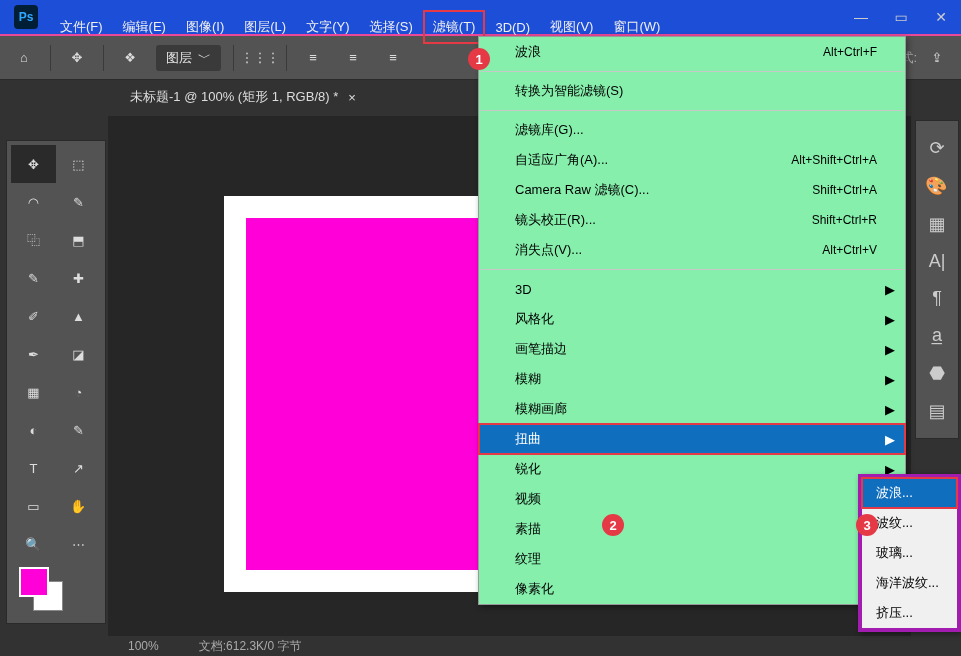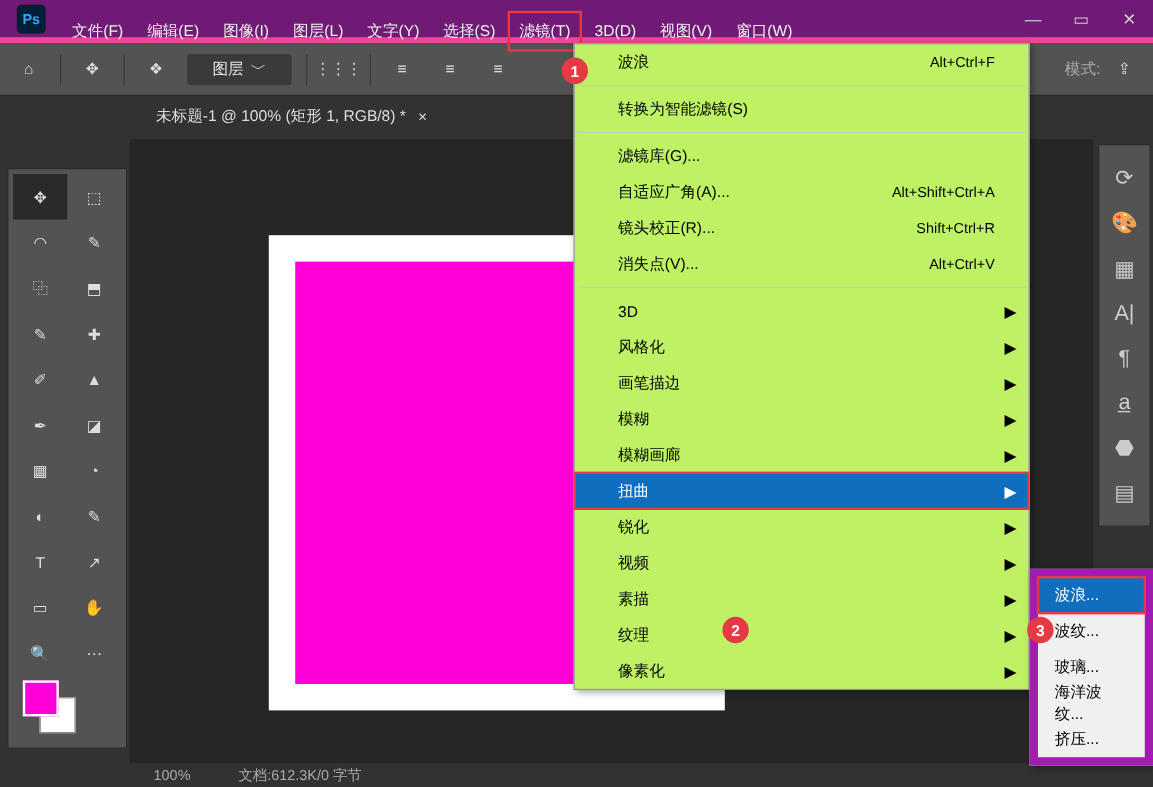--- a/index.html
+++ b/index.html
@@ -1,28 +1,28 @@
 <!DOCTYPE html>
 <html><head>
 <meta charset="utf-8">
 <style>
 * { margin: 0; padding: 0; box-sizing: border-box; font-family: "Microsoft YaHei", sans-serif; }
 body { background: #323232; width: 961px; height: 656px; overflow: hidden; position: relative; color: #e5e5e5; font-size: 13px; }
 
-.menubar { display: flex; align-items: center; height: 36px; background: #701a75; border-bottom: 5px solid #ec4899; }
+.menubar { display: flex; align-items: center; height: 36px; background: #1d4ed8; border-bottom: 2px solid #ec4899; }
 .ps-logo { width: 24px; height: 24px; margin: 0 12px 0 14px; background: #001e36; color: #31a8ff; font-weight: bold; font-size: 12px; display: flex; align-items: center; justify-content: center; border-radius: 4px; }
 .menu-item { padding: 8px 10px; cursor: pointer; color: #f0f0f0; margin-top: 20px; }
 .menu-item.open-highlight { outline: 2px solid #e63946; outline-offset: -2px; }
 .window-controls { margin-left: auto; display: flex; }
 .win-btn { width: 40px; height: 36px; display: flex; align-items: center; justify-content: center; color: #ccc; font-size: 14px; }
 
 .options-bar { display: flex; align-items: center; height: 44px; background: #535353; border-bottom: 1px solid #2a2a2a; padding: 0 10px; gap: 12px; }
 .opt-icon { width: 28px; height: 28px; display: flex; align-items: center; justify-content: center; color: #ddd; }
 .opt-sep { width: 1px; height: 26px; background: #3a3a3a; }
-.opt-dropdown { background: #3a3a3a; padding: 4px 21px; border-radius: 3px; display: flex; align-items: center; gap: 6px; color: #e5e5e5; }
+.opt-dropdown { background: #3a3a3a; padding: 4px 10px; border-radius: 3px; display: flex; align-items: center; gap: 6px; color: #e5e5e5; }
 .opt-tail { margin-left: auto; display:flex; align-items:center; gap:6px; color:#aaa; }
 
 .tab-bar { display: flex; align-items: center; height: 34px; background: #323232; padding-left: 120px; }
 .doc-tab { display: flex; align-items: center; gap: 10px; padding: 0 10px; color: #ddd; height:100%; }
 .tab-close { color: #ddd; }
 
 .toolbox { position: absolute; left: 6px; top: 140px; width: 100px; background: #535353; display: grid; grid-template-columns: 1fr 1fr; gap: 0; padding: 4px; border:1px solid #2a2a2a; }
 .tool-cell { height: 38px; display: flex; align-items: center; justify-content: center; color: #ddd; position:relative; }
 .tool-cell.active { background: #2a2a2a; }
 .tool-swatch-row { grid-column: span 2; height:56px; position:relative; }
@@ -32,29 +32,29 @@
 .right-dock { position:absolute; right:2px; top:120px; width:44px; background:#535353; display:flex; flex-direction:column; align-items:center; gap:16px; padding:16px 0; border:1px solid #2a2a2a; }
 .dock-icon { color:#ccc; font-size:18px; }
 
 .canvas-wrap { position:absolute; left:108px; top:116px; right:50px; bottom:20px; background:#262626; overflow:hidden; }
 .art { position:absolute; left:116px; top:80px; width:380px; height:396px; background:#fff; }
 .art-fill { position:absolute; left:22px; top:22px; right:0; bottom:22px; background:#ff00d8; }
 
 .status-bar { position:absolute; left:108px; right:0; bottom:0; height:20px; background:#323232; display:flex; align-items:center; gap:40px; color:#aaa; font-size:12px; }
 .status-zoom { padding-left:20px; }
 
-.filter-menu { position:absolute; left:478px; top:36px; width:380px; background:#bef264; color:#000; box-shadow:2px 2px 6px rgba(0,0,0,.4); border:1px solid #999; }
+.filter-menu { position:absolute; left:478px; top:36px; width:428px; background:#86efac; color:#000; box-shadow:2px 2px 6px rgba(0,0,0,.4); border:1px solid #999; }
 .fm-row { display:flex; align-items:center; height:30px; padding:0 28px 0 36px; position:relative; }
 .fm-row.hover { background:#106ebe; color:#fff; }
 .fm-sep { height:1px; background:#c8c8c8; margin:4px 2px; }
 .fm-sc { margin-left:auto; font-size:12px; }
 .fm-arrow { position:absolute; right:10px; }
 .fm-highlight { outline:2px solid #e63946; outline-offset:-1px; }
 
-.submenu { position:absolute; left:858px; top:474px; width:103px; background:#f0f0f0; color:#000; box-shadow:2px 2px 6px rgba(0,0,0,.4); border:7px solid #a21caf; }
+.submenu { position:absolute; left:858px; top:474px; width:103px; background:#f0f0f0; color:#000; box-shadow:2px 2px 6px rgba(0,0,0,.4); border:4px solid #a21caf; }
 .sub-row { height:30px; display:flex; align-items:center; padding:0 14px; }
 .sub-row.hover { background:#106ebe; color:#fff; outline:2px solid #e63946; outline-offset:-1px; }
 
 .badge { position:absolute; width:22px; height:22px; border-radius:50%; background:#e63946; color:#fff; font-size:13px; display:flex; align-items:center; justify-content:center; font-weight:bold; z-index:50; }
 </style>
 </head>
 <body>
 
 <div class="menubar">
   <div class="ps-logo">Ps</div>
@@ -168,20 +168,24 @@
   <div id="group2">
       <div class="fm-row">
         <span>滤镜库(G)...</span>
         <span class="fm-sc"></span>
       </div>
       <div class="fm-row">
         <span>自适应广角(A)...</span>
         <span class="fm-sc">Alt+Shift+Ctrl+A</span>
       </div>
       <div class="fm-row">
+        <span>Camera Raw 滤镜(C)...</span>
+        <span class="fm-sc">Shift+Ctrl+A</span>
+      </div>
+      <div class="fm-row">
         <span>镜头校正(R)...</span>
         <span class="fm-sc">Shift+Ctrl+R</span>
       </div>
       <div class="fm-row">
         <span>消失点(V)...</span>
         <span class="fm-sc">Alt+Ctrl+V</span>
       </div>
     </div>
   <div class="fm-sep"></div>
   <div id="group3">

